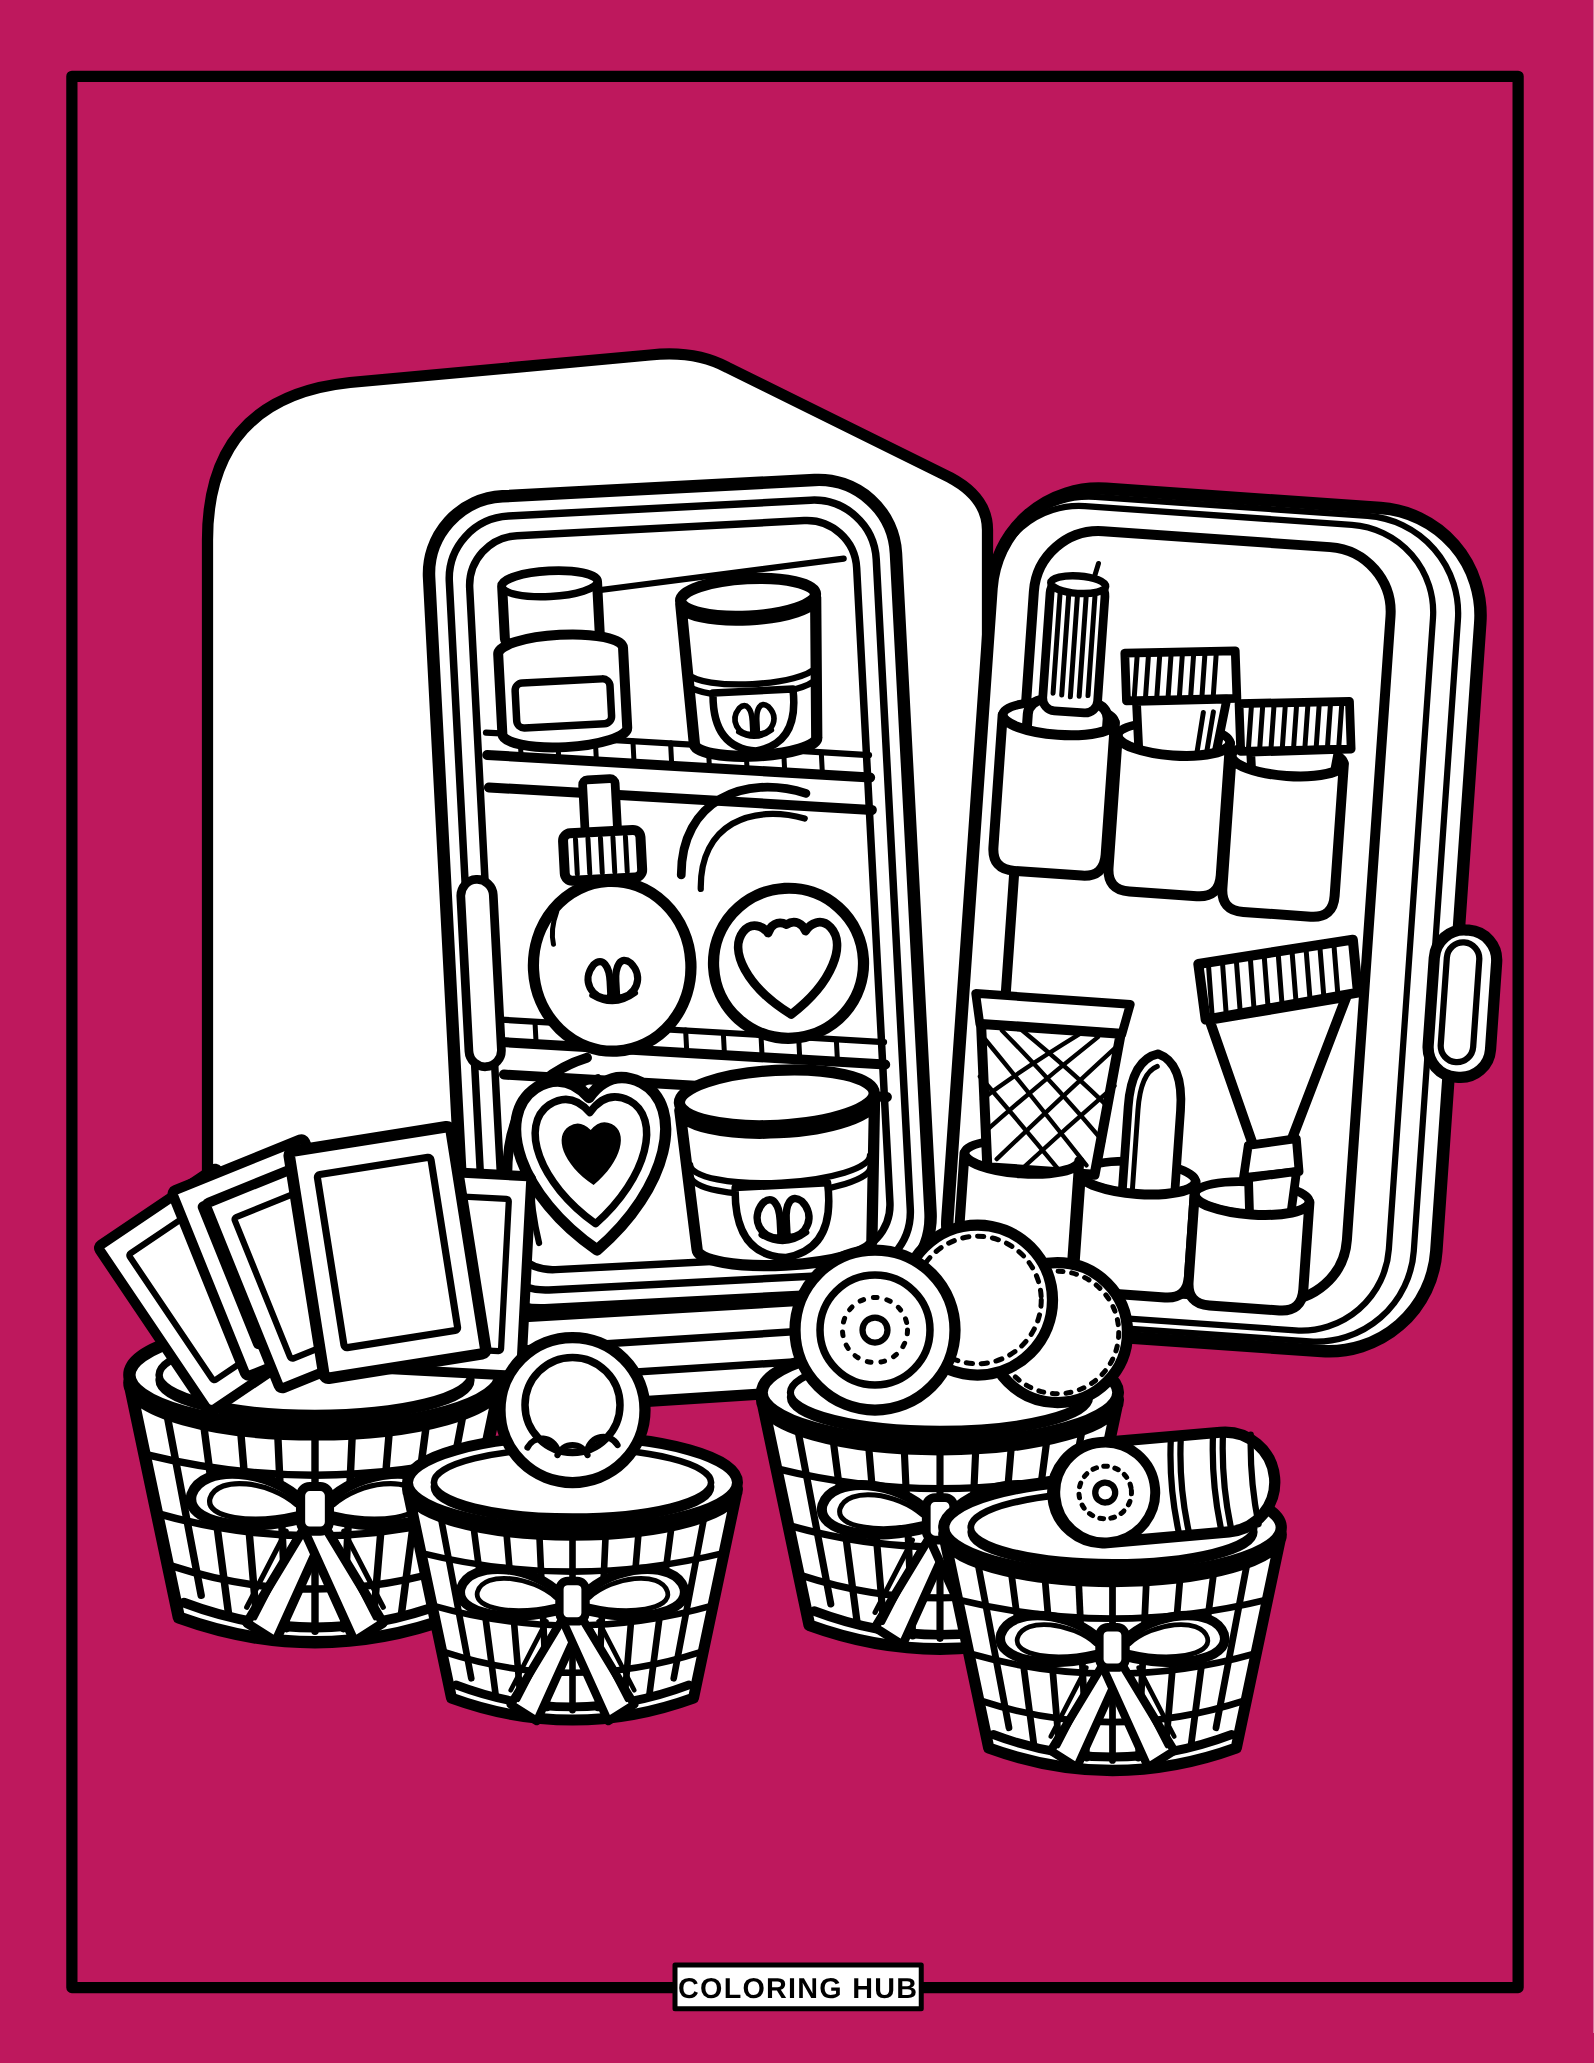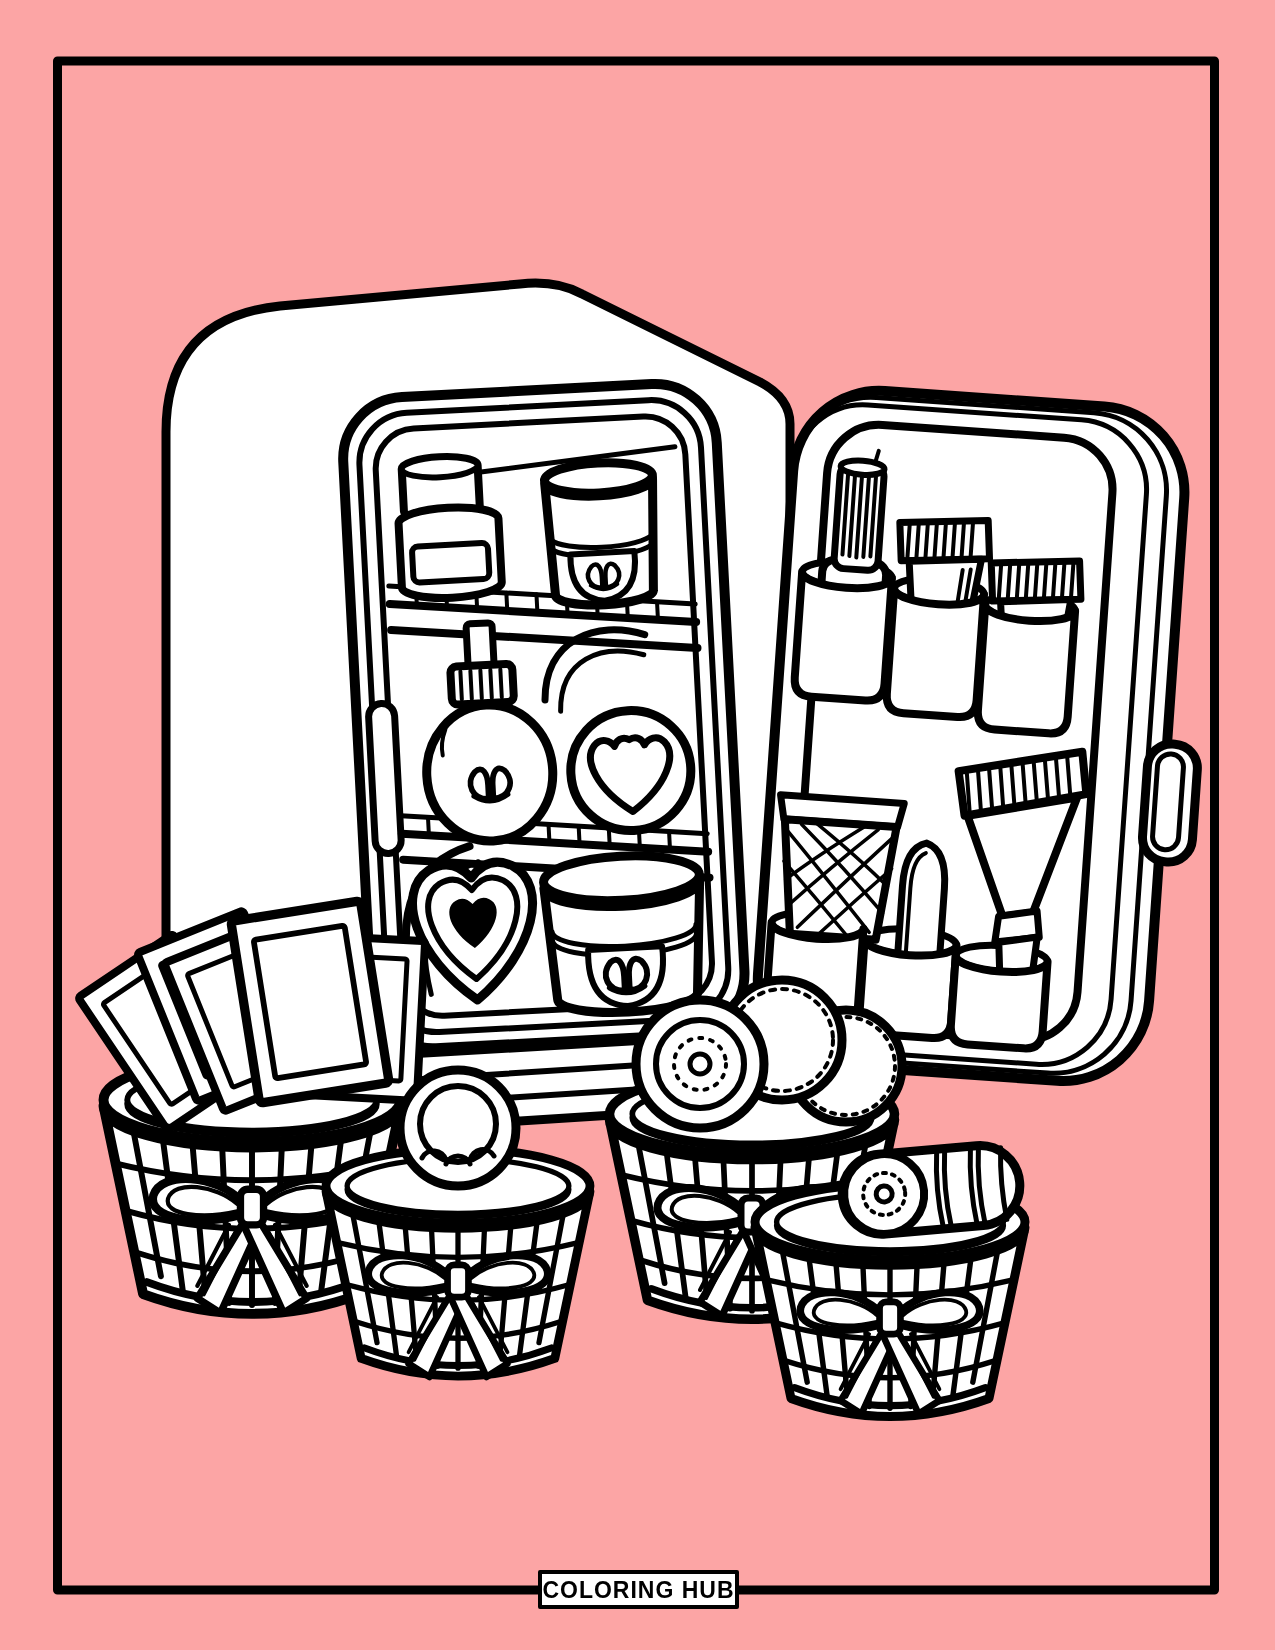--- a/index.html
+++ b/index.html
@@ -1,16 +1,16 @@
 <!DOCTYPE html>
 <html><head>
 <meta charset="utf-8">
 <style>
   html,body{margin:0;padding:0;background:#fff;}
-  .page{position:relative;width:1275px;height:1650px;background:#fca5a5;overflow:hidden;
+  .page{position:relative;width:1275px;height:1650px;background:#be185d;overflow:hidden;
         font-family:"Liberation Sans",sans-serif;}
   svg{display:block;width:1275px;height:1650px;}
   svg path,svg rect,svg circle,svg ellipse,svg line,svg polygon{
     fill:none;stroke:#000;stroke-linecap:round;stroke-linejoin:round;}
   .s3{stroke-width:3.5}.s4{stroke-width:4}.s5{stroke-width:5}.s6{stroke-width:6}
   .s7{stroke-width:7}.s8{stroke-width:8}.s9{stroke-width:9}.s10{stroke-width:10}
   .fw{fill:#fff}.fb{fill:#000;stroke:none}
   .footer-text{font-family:"Liberation Sans",sans-serif;font-weight:bold;font-size:23px;
     letter-spacing:1px;fill:#000;stroke:none;}
 </style>

